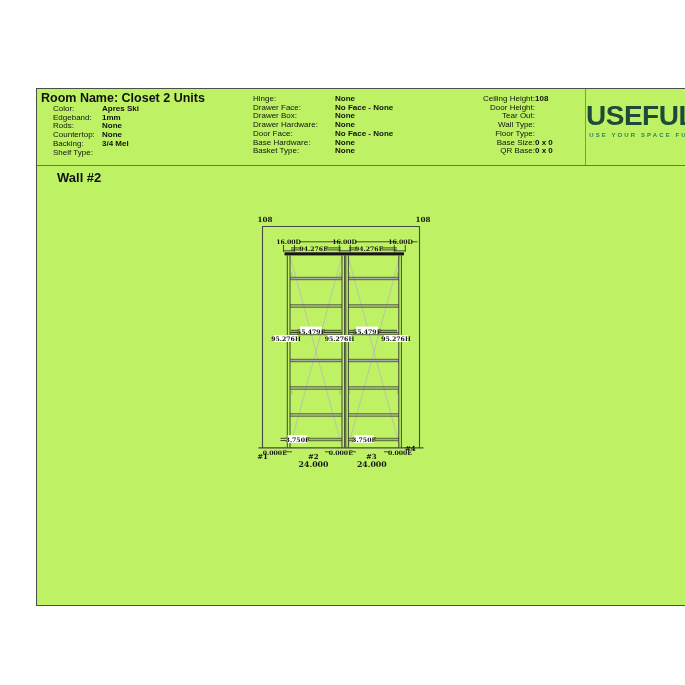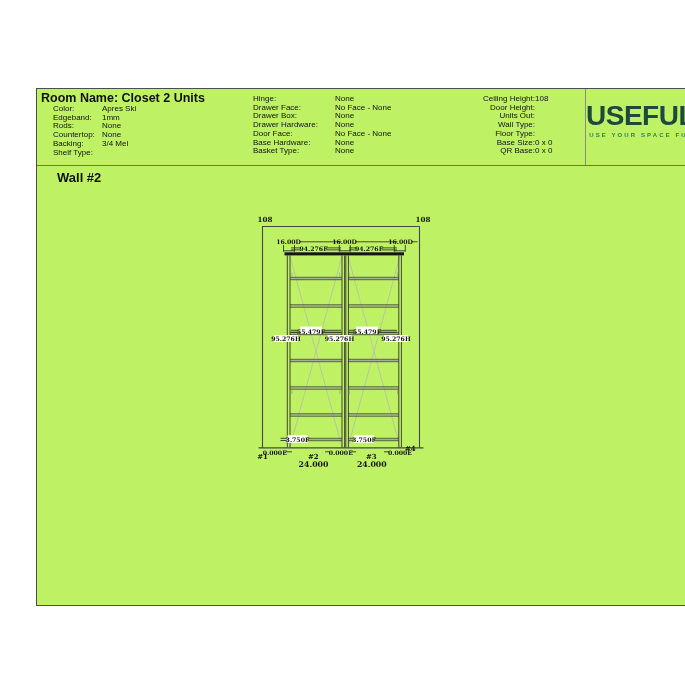--- a/index.html
+++ b/index.html
@@ -10,21 +10,21 @@
   .page{
     position:absolute;left:4px;top:88px;width:671px;height:516px;
     border:1.5px solid #4d4d4d;background:#bef264;margin-left:32px;
   }
   .header-bottom{position:absolute;left:0;top:76px;width:100%;border-top:1px solid #6f6f6f;}
   .header-divider{position:absolute;left:548px;top:0;height:76px;border-left:1px solid #8a8a8a;}
   .room-name{position:absolute;left:4px;top:2px;font-size:12.5px;font-weight:bold;white-space:nowrap;}
   .col{position:absolute;font-size:8px;line-height:8.7px;white-space:nowrap;}
   .col .row{display:flex;}
   .col .lab{flex:0 0 auto;padding-left:12px;}
-  .col .val{font-weight:normal;}
+  .col .val{font-weight:bold;}
   .col-left{left:4px;top:16px;}
   .col-left .lab{width:49px;}
   .col-mid{left:204px;top:6px;}
   .col-mid .lab{width:82px;}
   .col-right{left:423px;top:6px;text-align:right;}
   .col-right .lab{width:63px;}
   .logo{position:absolute;left:549px;top:15px;width:122px;text-align:center;}
   .logo-row{display:flex;justify-content:center;align-items:flex-start;}
   .logo-text{font-size:28px;line-height:24px;font-weight:bold;letter-spacing:-0.5px;color:#1d4a3a;}
   .logo-mark{width:9px;height:9px;border:3.2px solid #c2512a;position:relative;margin:1px 0 0 2px;}
@@ -109,21 +109,21 @@
   <div class="col col-right">
     <div class="row">
         <span class="lab">Ceiling Height:</span>
         <span class="val">108</span>
       </div>
     <div class="row">
         <span class="lab">Door Height:</span>
         <span class="val"></span>
       </div>
     <div class="row">
-        <span class="lab">Units Out:</span>
+        <span class="lab">Tear Out:</span>
         <span class="val"></span>
       </div>
     <div class="row">
         <span class="lab">Wall Type:</span>
         <span class="val"></span>
       </div>
     <div class="row">
         <span class="lab">Floor Type:</span>
         <span class="val"></span>
       </div>

